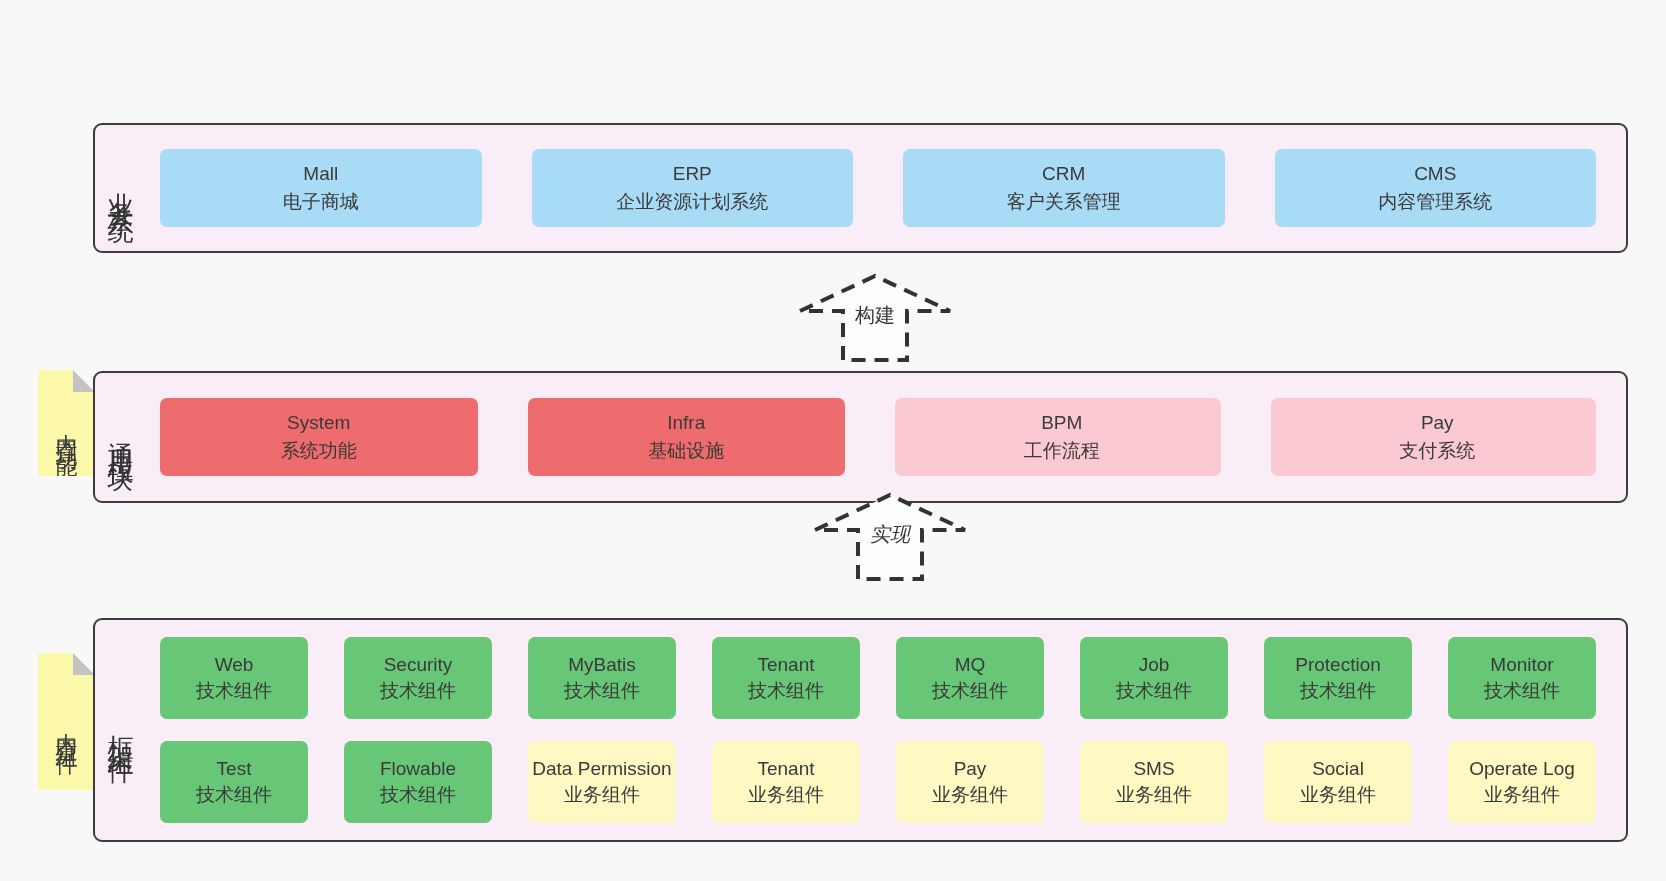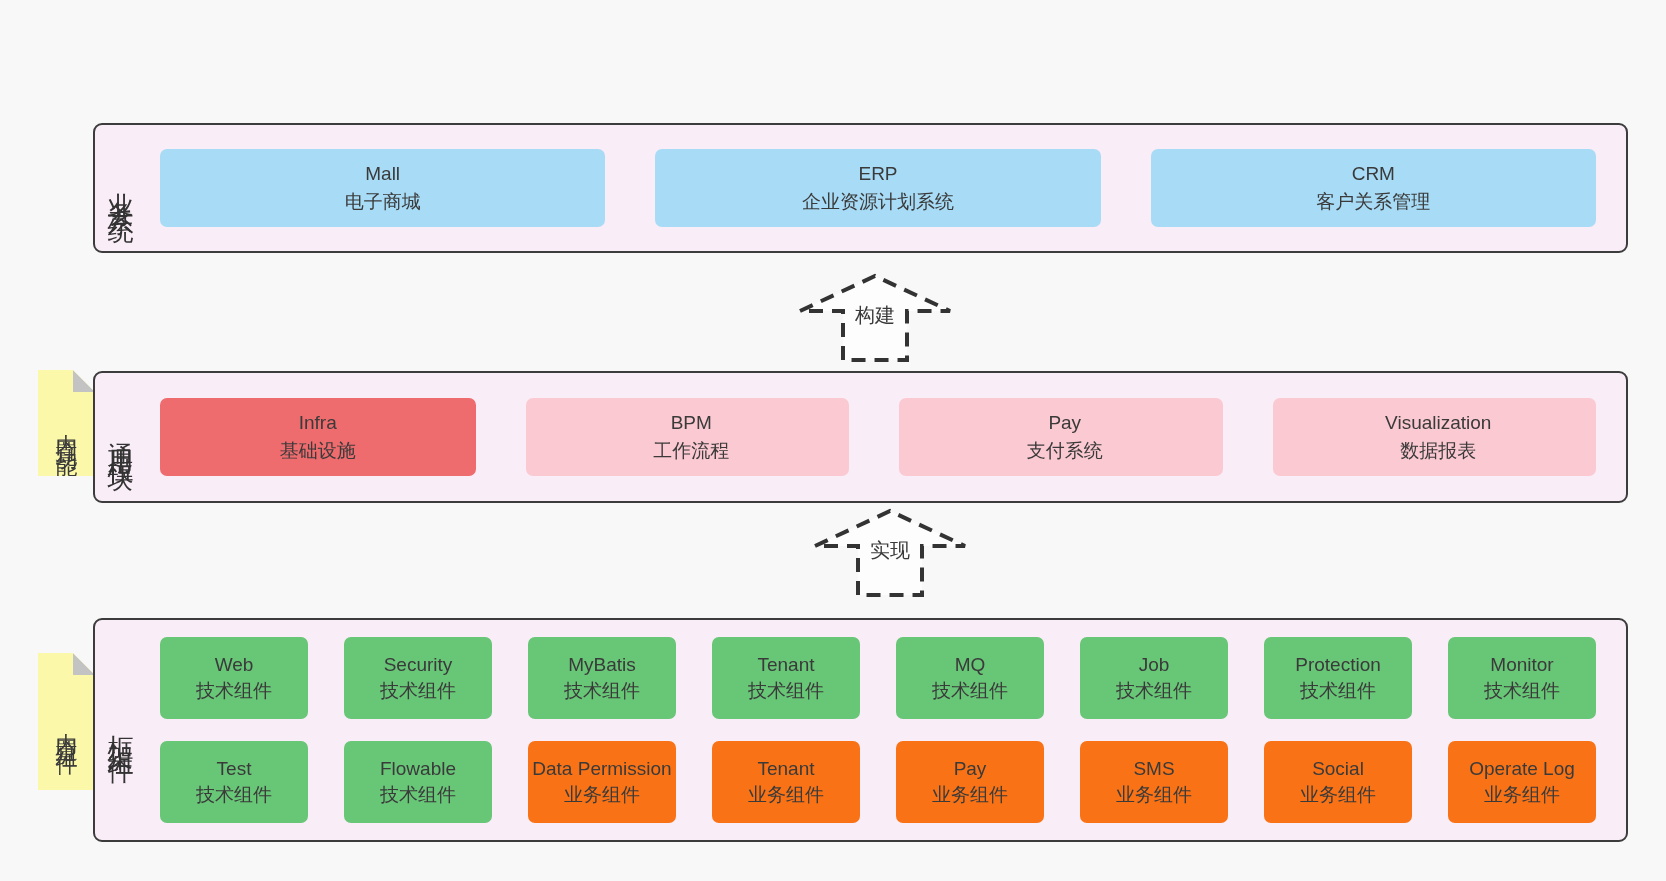--- a/index.html
+++ b/index.html
@@ -50,21 +50,21 @@
     text-align:center;
     font-size:19px; line-height:28px; color:#3a3a3a;
   }
   .rows .box { height:82px; line-height:26px; }
   .box-name, .box-desc { pointer-events:none; }
 
   .blue        { background:#a8dbf6; }
   .red         { background:#ee6b6e; }
   .pink        { background:#fbc9d1;padding-left:8px; }
   .green-dark  { background:#68c677; }
-  .green-light { background:#f97316; }
+  .green-light { background:#fef9c3; }
 
   
   .sticky {
     position:absolute; left:38px; width:57px;
     background:#fbf9a9; z-index:1;
     clip-path:polygon(0 0, calc(100% - 22px) 0, 100% 22px, 100% 100%, 0 100%);
     display:flex; align-items:center; justify-content:center;
   }
   #sticky1 { top:370px; height:106px; }
   #sticky2 { top:653px; height:137px; }
@@ -75,21 +75,21 @@
   }
   .sticky-label {
     writing-mode:vertical-rl; text-orientation:upright;
     font-size:22px; line-height:1; letter-spacing:7px;
     color:#3a3a3a; white-space:nowrap; margin-top:14px;
   }
 
   
   .arrow { position:absolute; width:170px; height:90px; z-index:3; }
   #arrow1 { left:790px; top:273px; }
-  #arrow2 { left:805px; top:508px; }
+  #arrow2 { left:805px; top:492px;font-style:italic; }
   .arrow svg { position:absolute; left:0; top:0; }
   .arrow-label {
     position:absolute; left:50%; top:38px;
     transform:translate(-50%,-35%);
     background:#fdfdfd; padding:2px 5px;
     font-size:20px; color:#3a3a3a; white-space:nowrap;
   }
 </style>
 </head>
 <body>
@@ -113,48 +113,52 @@
         <div class="box-desc">电子商城</div>
       </div>
       <div class="box blue">
         <div class="box-name">ERP</div>
         <div class="box-desc">企业资源计划系统</div>
       </div>
       <div class="box blue">
         <div class="box-name">CRM</div>
         <div class="box-desc">客户关系管理</div>
       </div>
+      <div class="box blue">
+        <div class="box-name">CMS</div>
+        <div class="box-desc">内容管理系统</div>
+      </div>
     </div>
   </section>
 
   <div class="arrow" id="arrow1">
     <svg width="170" height="90" viewBox="0 0 170 90">
       <polygon points="53,87 53,38 10,38 85,3 160,38 117,38 117,87" fill="#fdfdfd" stroke="#333333" stroke-width="4" stroke-dasharray="14 9"></polygon>
     </svg>
     <span class="arrow-label">构建</span>
   </div>
 
   <section class="band" id="band2">
     <div class="band-label">通用模块</div>
     <div class="boxes">
       <div class="box red">
+        <div class="box-name">System</div>
+        <div class="box-desc">系统功能</div>
+      </div>
+      <div class="box red">
         <div class="box-name">Infra</div>
         <div class="box-desc">基础设施</div>
       </div>
       <div class="box pink">
         <div class="box-name">BPM</div>
         <div class="box-desc">工作流程</div>
       </div>
       <div class="box pink">
         <div class="box-name">Pay</div>
         <div class="box-desc">支付系统</div>
-      </div>
-      <div class="box pink">
-        <div class="box-name">Visualization</div>
-        <div class="box-desc">数据报表</div>
       </div>
     </div>
   </section>
 
   <div class="arrow" id="arrow2">
     <svg width="170" height="90" viewBox="0 0 170 90">
       <polygon points="53,87 53,38 10,38 85,3 160,38 117,38 117,87" fill="#fdfdfd" stroke="#333333" stroke-width="4" stroke-dasharray="14 9"></polygon>
     </svg>
     <span class="arrow-label">实现</span>
   </div>

